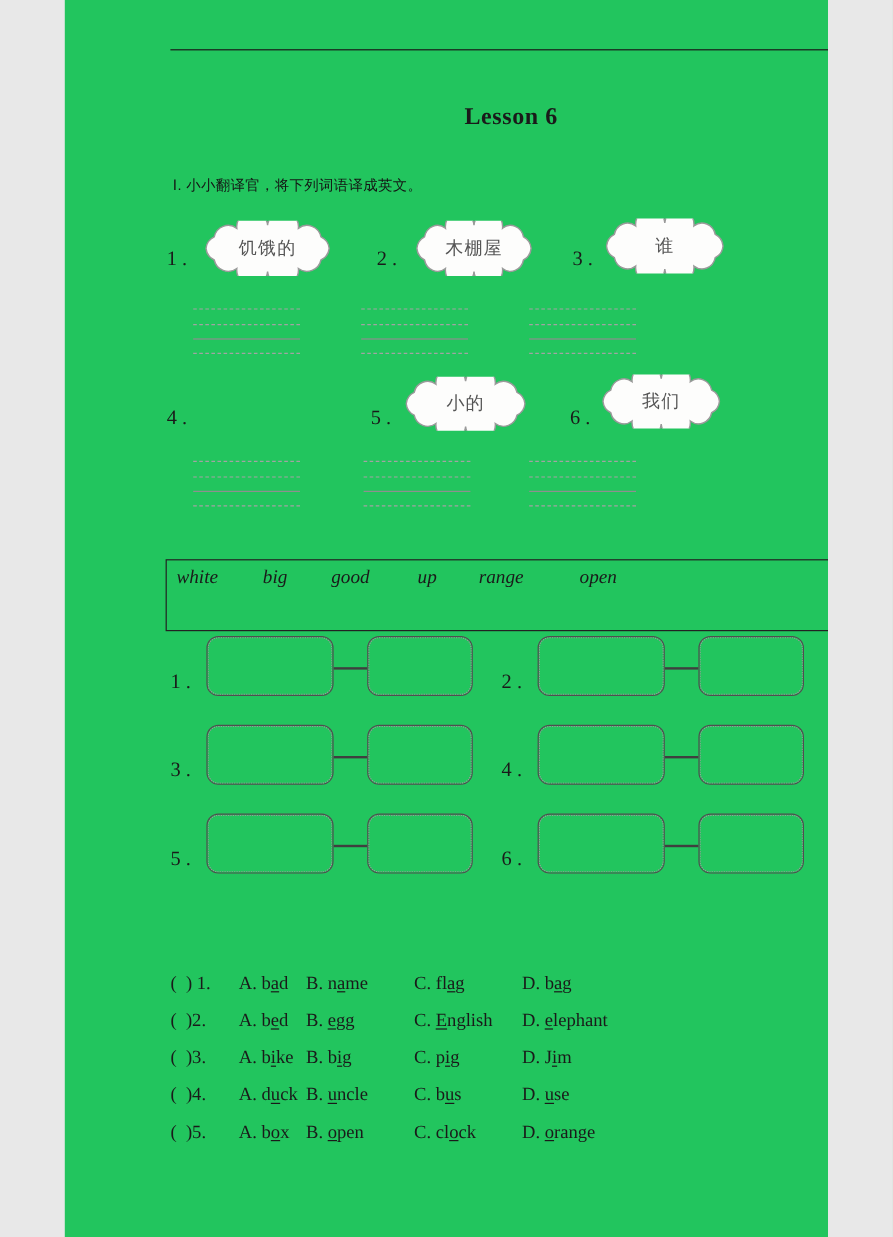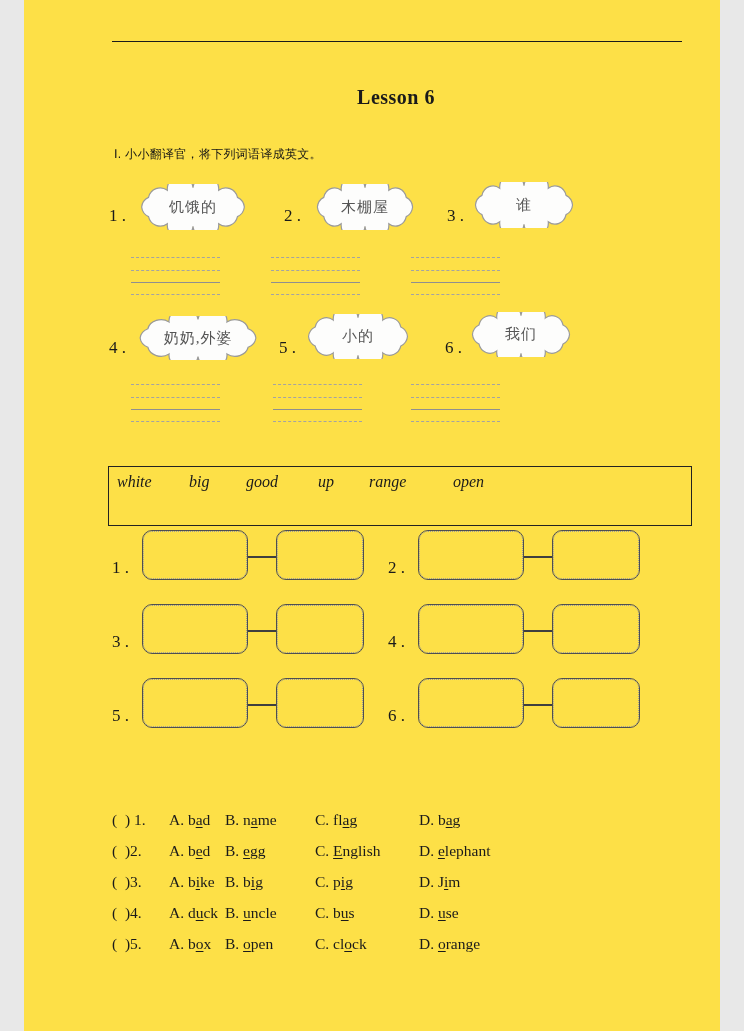--- a/index.html
+++ b/index.html
@@ -1,17 +1,17 @@
 <!DOCTYPE html>
 <html><head>
 <meta charset="utf-8">
 <style>
   html,body{margin:0;padding:0;background:#e8e8e8;}
-  .page{position:relative;width:696px;height:1031px;margin:0 auto;background:#fde047;
-        font-family:"Liberation Serif", serif;color:#1a1a1a;overflow:hidden;}
+  .page{position:relative;width:600px;height:1031px;margin:0 auto;background:#22c55e;
+        font-family:"Liberation Serif", serif;color:#1a1a1a;overflow:hidden;padding-left:36px;}
   .rule{position:absolute;left:88px;width:570px;height:0;border-top:1.6px solid #1a1a1a;}
   .title{position:absolute;left:0;top:86px;width:744px;text-align:center;
          font-size:20px;font-weight:bold;letter-spacing:.5px;}
   .cnhead{position:absolute;left:90px;font-family:"Liberation Sans", sans-serif;
           font-size:12px;color:#141414;letter-spacing:.3px;}
   .num{position:absolute;font-size:17px;color:#1a1a1a;white-space:pre;}
   .cloud{position:absolute;}
   .cloud svg{position:absolute;left:0;top:0;width:100%;height:100%;}
   .cloud .cw{position:absolute;left:0;top:0;width:100%;height:100%;display:flex;
              align-items:center;justify-content:center;font-size:15px;color:#555;
@@ -28,21 +28,21 @@
   .pair{display:flex;align-items:flex-end;}
   .pnum{font-size:17px;width:30px;white-space:pre;padding-bottom:2px;}
   .wbox{position:relative;width:104px;height:48px;border:1.6px solid #4f4f4f;border-radius:10px;}
   .wbox.small{width:86px;}
   .wbox::after{content:"";position:absolute;inset:0px;border:1px dotted #9a9a9a;border-radius:9px;}
   .pline{width:28px;height:0;border-top:2px solid #3f3f3f;margin:0 0 22px 0;}
   .qrow{position:absolute;left:88px;display:flex;font-size:15.5px;}
   .qrow .pre{min-width:57px;white-space:pre;}
   .qrow .oa{width:56px;white-space:pre;margin-right:0;}
   .qrow .ob,.qrow .oc{width:90px;white-space:pre;}
-  .qrow .od{white-space:pre;margin-left:14px;}
+  .qrow .od{white-space:pre;}
   .qrow u{text-decoration:underline;text-underline-offset:2px;}
 </style>
 </head>
 <body>
 
 <div class="page">
 
   <div class="rule" style="top:41px"></div>
 
   <div class="title">Lesson 6</div>
@@ -84,26 +84,20 @@
       <div class="l d" style="top:37px"></div>
   </div>
   <div class="wl" style="left:387px;top:257px">
     <div class="l d" style="top:0"></div>
       <div class="l d" style="top:13px"></div>
       <div class="l s" style="top:25px"></div>
       <div class="l d" style="top:37px"></div>
   </div>
 
   <span class="num" style="left:85px;top:338px">4 .</span>
-  <div class="cloud" style="left:112px;top:316px;width:124px;height:44px">
-    <svg viewBox="0 0 120 50" preserveAspectRatio="none">
-        <path d="M4,25 A13,13 0 0 1 11.5,14.5 A13,13 0 0 1 32,6.8 A14,14 0 0 1 60,4 A14,14 0 0 1 88,6.8 A13,13 0 0 1 108.5,14.5 A13,13 0 0 1 116,25 A13,13 0 0 1 108.5,35.5 A13,13 0 0 1 88,43.2 A14,14 0 0 1 60,46 A14,14 0 0 1 32,43.2 A13,13 0 0 1 11.5,35.5 A13,13 0 0 1 4,25 Z" fill="#fdfdfc" stroke="#9a9a9a" stroke-width="1.2" vector-effect="non-scaling-stroke"></path>
-      </svg>
-    <span class="cw">奶奶,外婆</span>
-  </div>
   <span class="num" style="left:255px;top:338px">5 .</span>
   <div class="cloud" style="left:281px;top:314px;width:106px;height:45px">
     <svg viewBox="0 0 120 50" preserveAspectRatio="none">
         <path d="M4,25 A13,13 0 0 1 11.5,14.5 A13,13 0 0 1 32,6.8 A14,14 0 0 1 60,4 A14,14 0 0 1 88,6.8 A13,13 0 0 1 108.5,14.5 A13,13 0 0 1 116,25 A13,13 0 0 1 108.5,35.5 A13,13 0 0 1 88,43.2 A14,14 0 0 1 60,46 A14,14 0 0 1 32,43.2 A13,13 0 0 1 11.5,35.5 A13,13 0 0 1 4,25 Z" fill="#fdfdfc" stroke="#9a9a9a" stroke-width="1.2" vector-effect="non-scaling-stroke"></path>
       </svg>
     <span class="cw">小的</span>
   </div>
   <span class="num" style="left:421px;top:338px">6 .</span>
   <div class="cloud" style="left:445px;top:312px;width:104px;height:45px">
     <svg viewBox="0 0 120 50" preserveAspectRatio="none">

